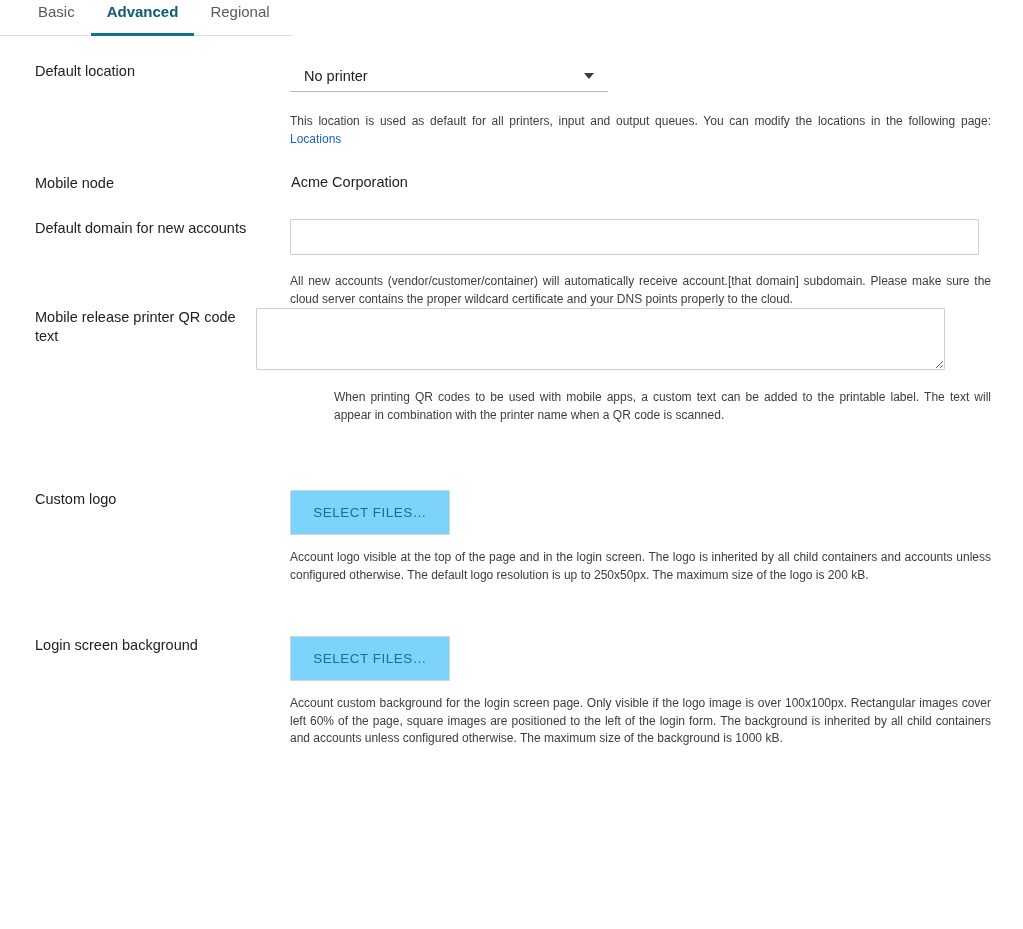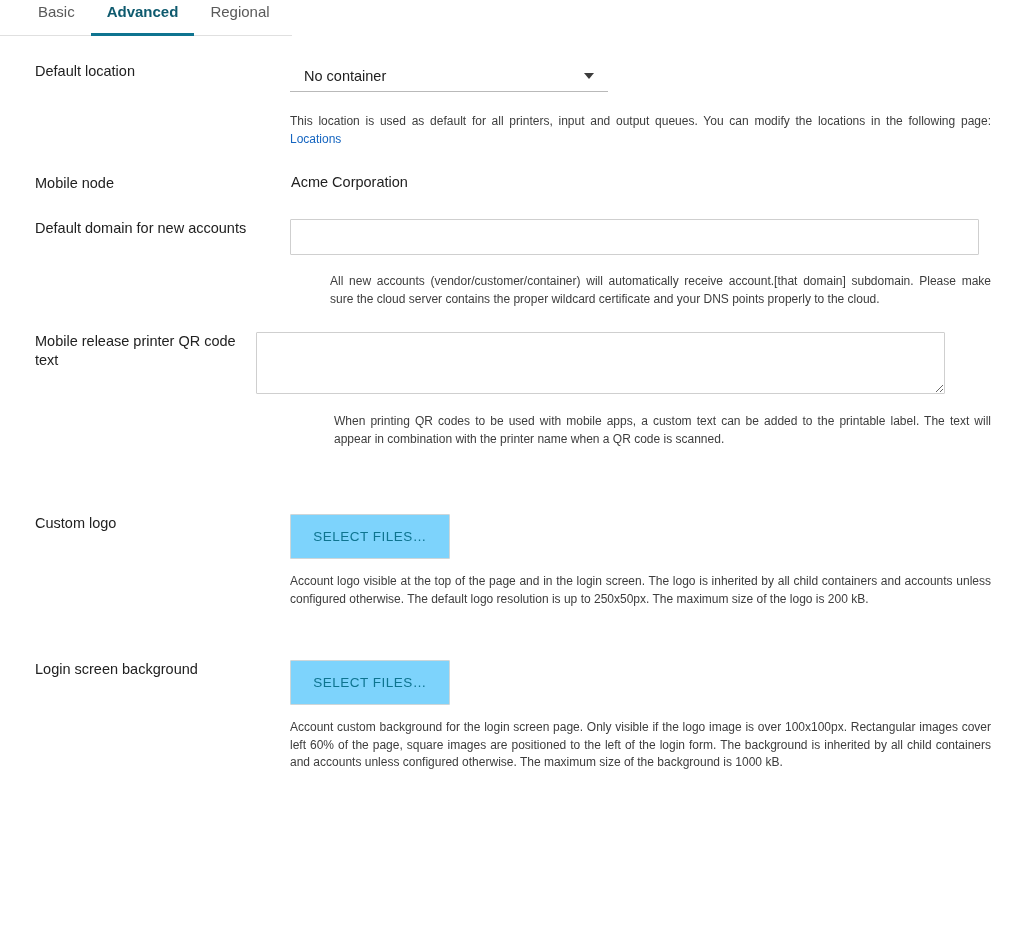--- a/index.html
+++ b/index.html
@@ -173,21 +173,21 @@
   <div class="tab active">Advanced</div>
   <div class="tab">Regional</div>
 </div>
 
 <div class="form">
 
   <div class="row" style="margin-top:26px;">
     <div class="label-col">Default location</div>
     <div class="field-col">
       <div class="select-wrap">
-        <div class="select-value">No container</div>
+        <div class="select-value">No printer</div>
         <span class="select-arrow"></span>
       </div>
     </div>
   </div>
   <div class="row" style="margin-top:21px;">
     <div class="label-col"></div>
     <div class="field-col">
       <div class="help"><span>This location is used as default for all printers, input and output queues. You can modify the locations in the following page: </span><a href="#">Locations</a></div>
     </div>
   </div>
@@ -198,28 +198,28 @@
       <div class="static-value">Acme Corporation</div>
     </div>
   </div>
 
   <div class="row" style="margin-top:26px;">
     <div class="label-col">Default domain for new accounts</div>
     <div class="field-col">
       <input class="text-input" type="text" value="" placeholder="" style="">
     </div>
   </div>
-  <div class="row" style="margin-top:18px;margin-left:40px;">
+  <div class="row" style="margin-top:18px;">
     <div class="label-col"></div>
     <div class="field-col">
       <div class="help">All new accounts (vendor/customer/container) will automatically receive account.[that domain] subdomain. Please make sure the cloud server contains the proper wildcard certificate and your DNS points properly to the cloud.</div>
     </div>
   </div>
 
-  <div class="row" style="margin-top:24px;">
+  <div class="row" style="">
     <div class="label-col" style="max-width:250px;">Mobile release printer QR code text</div>
     <div class="field-col">
       <textarea class="textarea" placeholder="" style=""></textarea>
     </div>
   </div>
   <div class="row" style="margin-top:19px;margin-left:44px;">
     <div class="label-col"></div>
     <div class="field-col">
       <div class="help">When printing QR codes to be used with mobile apps, a custom text can be added to the printable label. The text will appear in combination with the printer name when a QR code is scanned.</div>
     </div>

